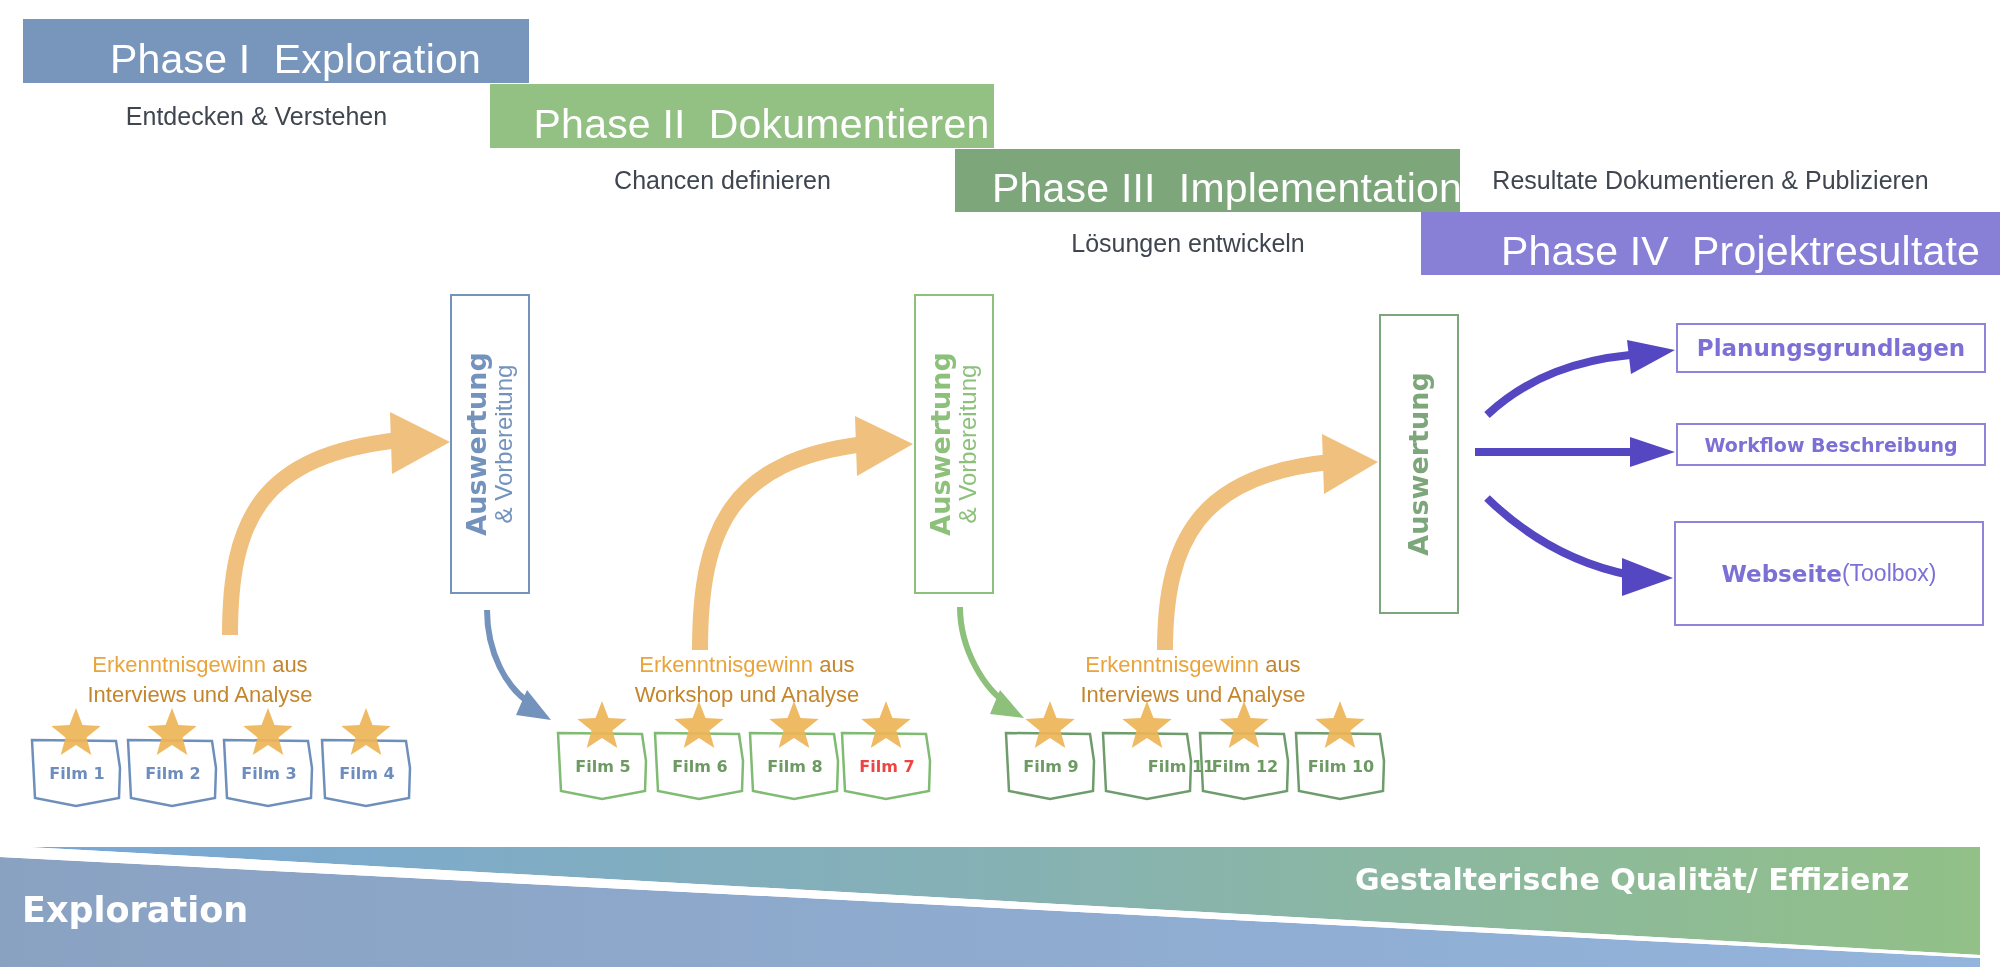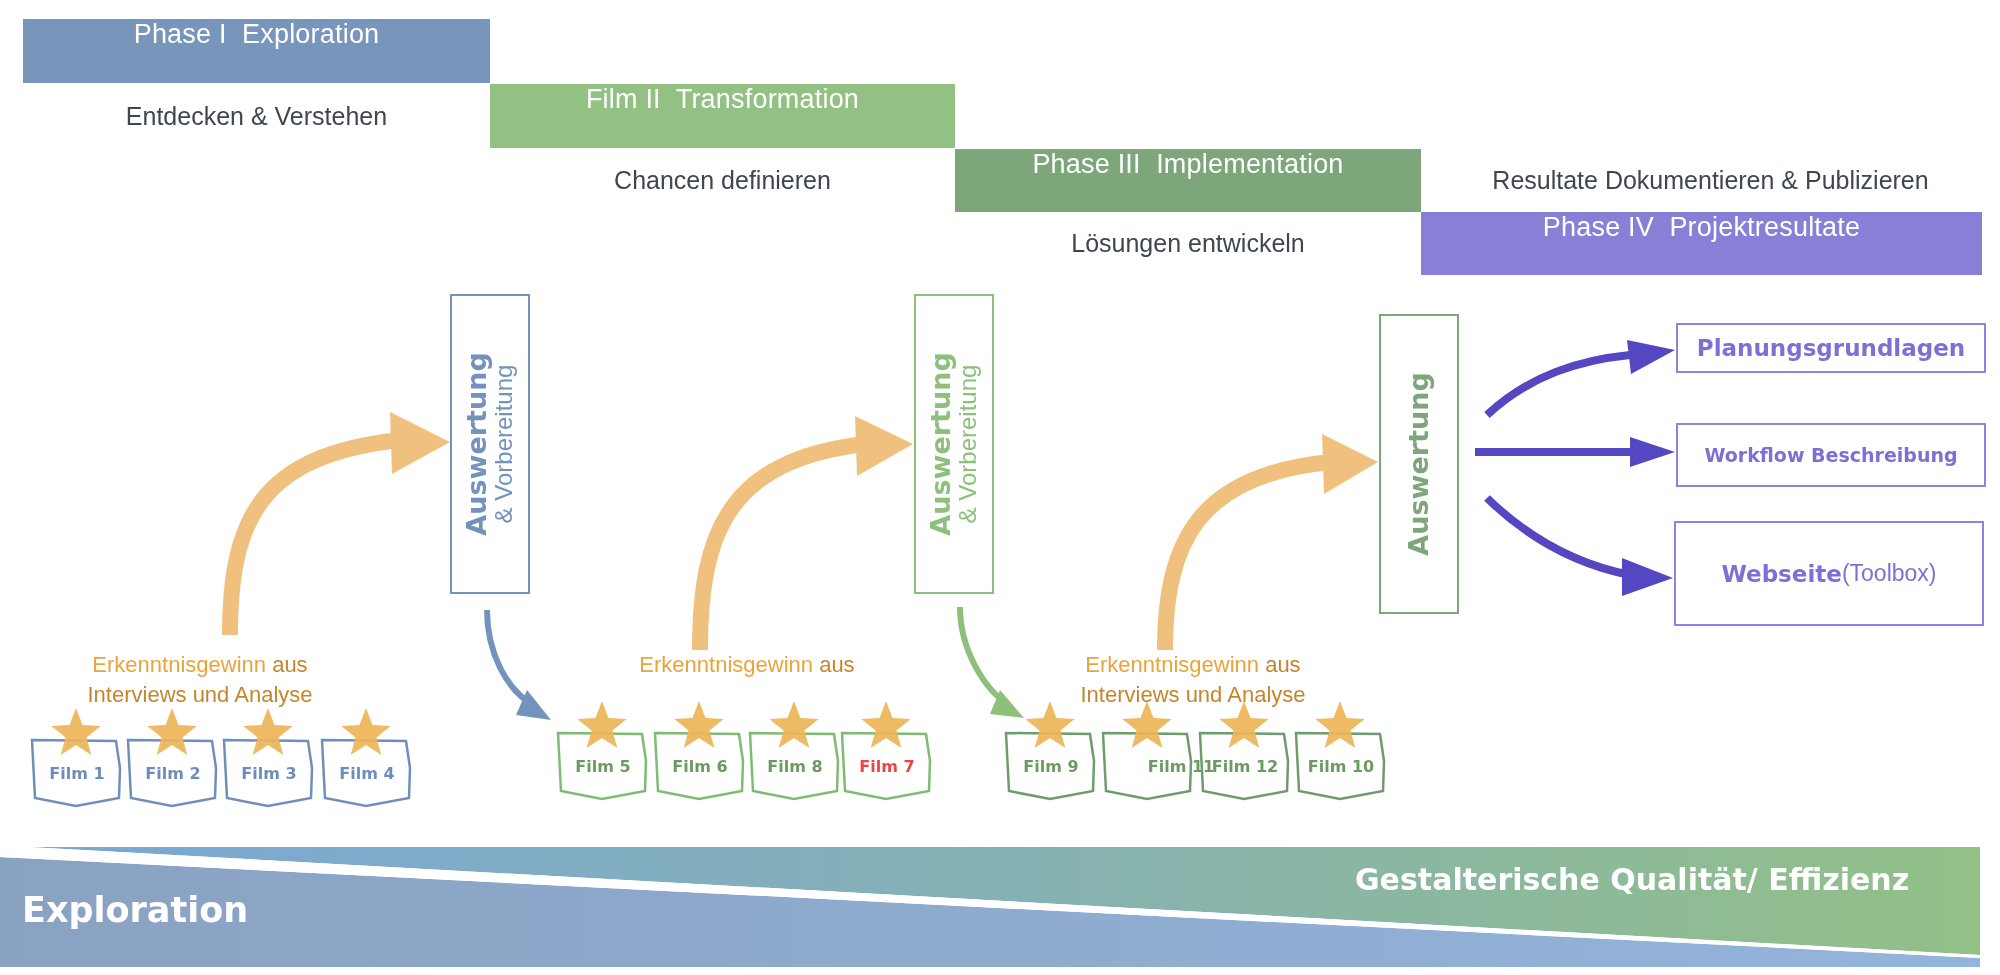--- a/index.html
+++ b/index.html
@@ -1,20 +1,20 @@
 <!DOCTYPE html>
 <html><head>
 <meta charset="utf-8">
 <style>
   html, body { margin: 0; padding: 0; background: #ffffff; }
   body { width: 2000px; height: 975px; position: relative; overflow: hidden;
          font-family: "Liberation Sans", "DejaVu Sans", sans-serif; }
   .abs { position: absolute; }
-  .phase-bar { position: absolute; display: flex; align-items: flex-start; justify-content: center;
-               color: #ffffff; font-size: 27px; white-space: pre; letter-spacing: 0.2px; }
+  .phase-bar { position: absolute; display: flex; align-items: flex-end; justify-content: center;
+               color: #ffffff; font-size: 41px; white-space: pre; letter-spacing: 0.2px; padding-left: 39px; }
   .phase-sub { position: absolute; display: flex; align-items: center; justify-content: center;
                color: #3f4650; font-size: 25px; white-space: nowrap; }
   .eval-box { position: absolute; background: #fff; border: 2px solid; box-sizing: border-box; }
   .eval-text { position: absolute; left: 50%; top: 50%; transform: translate(-50%, -50%) rotate(-90deg);
                white-space: nowrap; display: flex; flex-direction: column; align-items: center; line-height: 1.05; }
   .eval-main { font-weight: bold; font-size: 27px; font-family: "DejaVu Sans", sans-serif; }
   .eval-sub { font-size: 24px; }
   .insight { position: absolute; text-align: center; font-size: 22px; line-height: 30px; white-space: nowrap; }
   .insight .hl { color: #e9a43c; }
   .insight .dk { color: #c4862c; }
@@ -27,21 +27,21 @@
 </style>
 </head>
 <body>
 
 <div class="phase-bar" style="left:23px;top:19px;width:467px;height:64px;background:#7895bb;">
   <span>Phase I  Exploration</span>
 </div>
 <div class="phase-sub" style="left:23px;top:91px;width:467px;height:50px;">Entdecken &amp; Verstehen</div>
 
 <div class="phase-bar" style="left:490px;top:84px;width:465px;height:64px;background:#93c083;">
-  <span>Film II  Transformation</span>
+  <span>Phase II  Dokumentieren</span>
 </div>
 <div class="phase-sub" style="left:490px;top:155px;width:465px;height:50px;">Chancen definieren</div>
 
 <div class="phase-bar" style="left:955px;top:149px;width:466px;height:63px;background:#7da67b;">
   <span>Phase III  Implementation</span>
 </div>
 <div class="phase-sub" style="left:955px;top:218px;width:466px;height:50px;">Lösungen entwickeln</div>
 
 <div class="phase-sub" style="left:1421px;top:155px;width:579px;height:50px;">Resultate Dokumentieren &amp; Publizieren</div>
 <div class="phase-bar" style="left:1421px;top:212px;width:561px;height:63px;background:#8880d6;">
@@ -147,20 +147,21 @@
     <span class="eval-main">Auswertung</span>
   </div>
 </div>
 
 <div class="insight" style="left:50px;top:650px;width:300px;">
   <div><span class="hl">Erkenntnisgewinn</span><span class="dk"> aus</span></div>
   <div class="dk">Interviews und Analyse</div>
 </div>
 <div class="insight" style="left:597px;top:650px;width:300px;">
   <div><span class="hl">Erkenntnisgewinn</span><span class="dk"> aus</span></div>
+  <div class="dk">Workshop und Analyse</div>
 </div>
 <div class="insight" style="left:1043px;top:650px;width:300px;">
   <div><span class="hl">Erkenntnisgewinn</span><span class="dk"> aus</span></div>
   <div class="dk">Interviews und Analyse</div>
 </div>
 
 <div id="film-labels">
     <div class="film-label" style="left: 32px; top: 764px; color: rgb(111, 141, 188);">Film 1</div>
     <div class="film-label" style="left: 128px; top: 764px; color: rgb(111, 141, 188); text-align: center;">Film 2</div>
     <div class="film-label" style="left: 224px; top: 764px; color: rgb(111, 141, 188);">Film 3</div>
@@ -171,21 +172,21 @@
     <div class="film-label" style="left: 842px; top: 757px; color: #ef4444;">Film 7</div>
     <div class="film-label" style="left: 1006px; top: 757px; color: rgb(108, 154, 98);">Film 9</div>
     <div class="film-label" style="left: 1103px; top: 757px; color: rgb(108, 154, 98); padding-left: 33px;">Film 11</div>
     <div class="film-label" style="left: 1200px; top: 757px; color: rgb(108, 154, 98);">Film 12</div>
     <div class="film-label" style="left: 1296px; top: 757px; color: rgb(108, 154, 98);">Film 10</div>
   </div>
 
 <div class="result-box" style="left:1676px;top:323px;width:310px;height:50px;font-size:23px;font-weight:bold;">
   <span>Planungsgrundlagen</span>
 </div>
-<div class="result-box" style="left:1676px;top:423px;width:310px;height:64px;font-size:19px;font-weight:bold;">
+<div class="result-box" style="left:1676px;top:423px;width:310px;height:43px;font-size:19px;font-weight:bold;">
   <span>Workflow Beschreibung</span>
 </div>
 <div class="result-box" style="left:1674px;top:521px;width:310px;height:105px;font-size:23px;">
   <span style="font-weight:bold;">Webseite</span>
     <span style="font-family:'Liberation Sans',sans-serif;"> (Toolbox)</span>
 </div>
 
 <div class="band-label" style="left:22px;top:890px;font-size:35px;">Exploration</div>
 <div class="band-label" style="left:1355px;top:862px;font-size:30px;">Gestalterische Qualität/ Effizienz</div>
 

